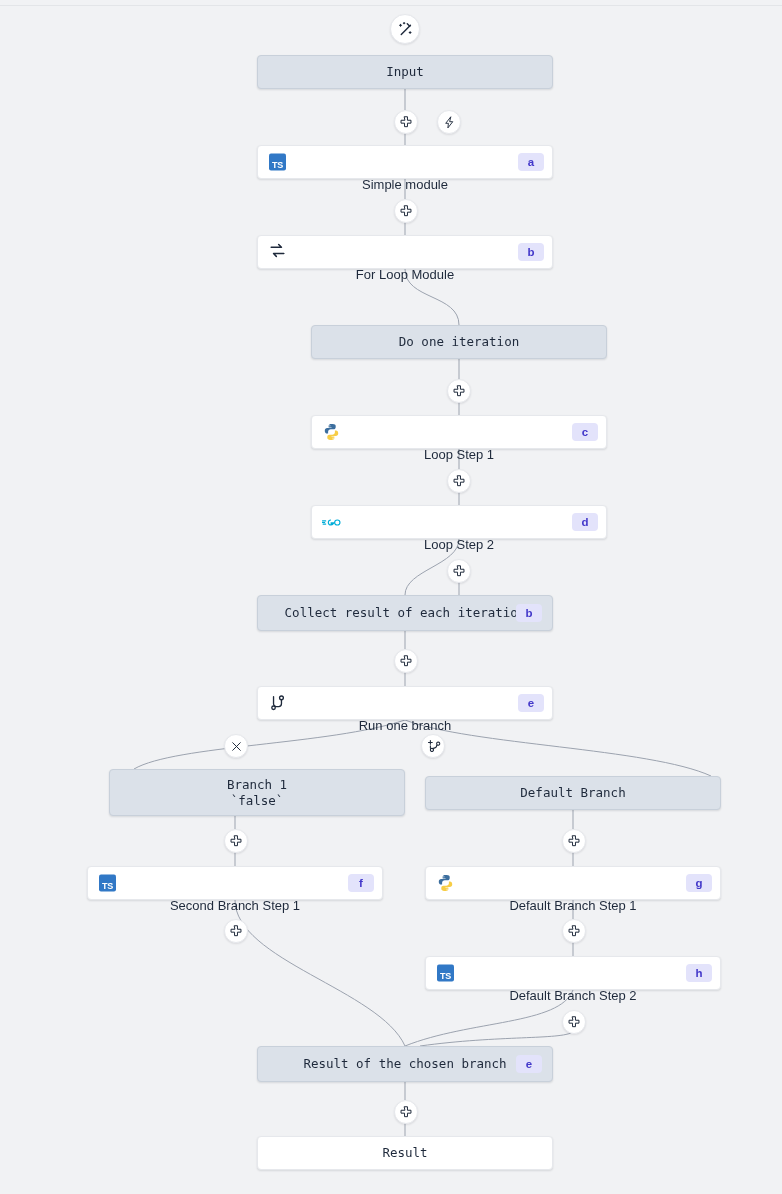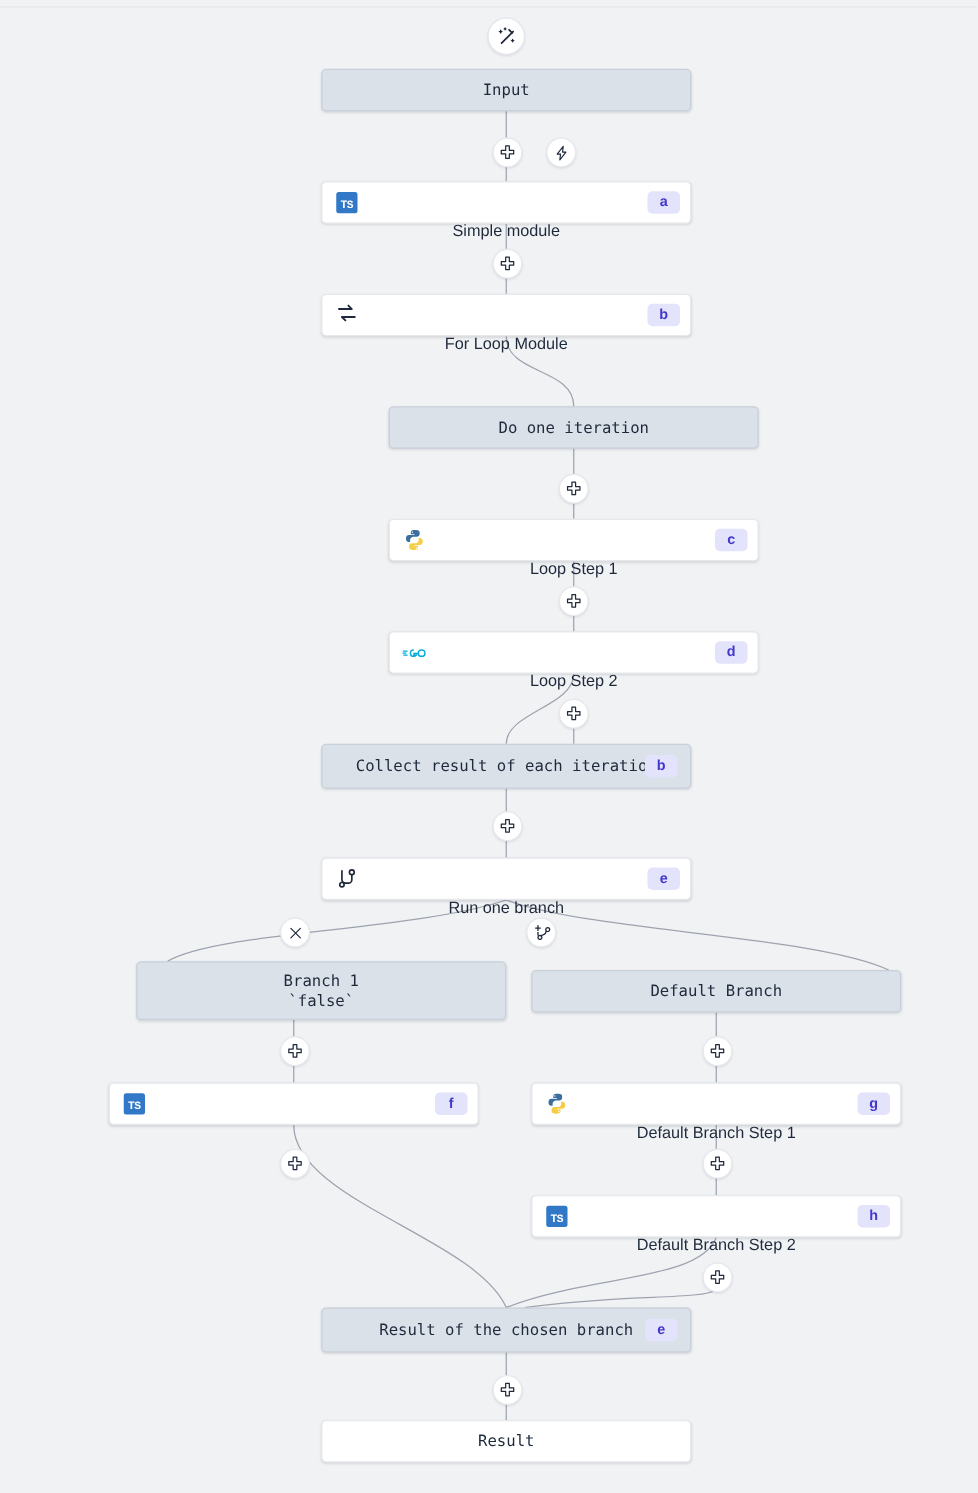--- a/index.html
+++ b/index.html
@@ -52,21 +52,21 @@
     position:absolute;width:22px;height:22px;border-radius:50%;
     background:#fff;border:1px solid #e6e8ec;
     display:flex;align-items:center;justify-content:center;
     box-shadow:0 1px 2px rgba(15,23,42,.10);
   }
   .cbtn.big{width:28px;height:28px;}
   .cbtn svg{display:block;}
 
   
   .tsbox{width:17px;height:17px;background:#3178c6;border-radius:2px;
-    color:#fff;font-family:Liberation Mono, monospace;font-weight:bold;
+    color:#fff;font-family:Liberation Sans, sans-serif;font-weight:bold;
     font-size:9px;display:flex;align-items:flex-end;justify-content:center;
     letter-spacing:-.3px;padding-bottom:1px;box-sizing:border-box;}
 </style>
 </head>
 <body>
 
 <div id="canvas">
   <div class="topline"></div>
   <svg class="edges" id="edge-layer">
       <path d="M405,89 L405,110"></path>
@@ -163,20 +163,21 @@
         <div class="nlabel">Branch 1
 `false`</div>
       </div>
       <div class="node virtual" style="left: 425px; top: 776px; width: 296px; height: 34px;">
         <div class="nlabel">Default Branch</div>
       </div>
       <div class="node module" style="left: 87px; top: 866px; width: 296px; height: 34px;">
         <span class="ico">
           <div class="tsbox">TS</div>
         </span>
+        <div class="nlabel">Second Branch Step 1</div>
         <span class="badge">f</span>
       </div>
       <div class="node module" style="left: 425px; top: 866px; width: 296px; height: 34px;">
         <span class="ico">
           <svg width="19" height="19" viewBox="0 0 24 24">
             <path d="M11.9 2c-1.9 0-3.5.5-3.5 2.3v2h3.7v.6H6.6C4.8 6.9 3.5 8 3.5 10.4c0 2.3 1.1 3.6 2.9 3.6h1.3v-2.2c0-1.9 1.6-3.2 3.4-3.2h3.4c1.6 0 2.8-1.2 2.8-2.7V4.3C17.3 2.9 15.7 2 13.8 2h-1.9zm-1.9 1.4c.4 0 .7.3.7.8s-.3.8-.7.8-.7-.3-.7-.8.3-.8.7-.8z" fill="#3c6e9e"></path>
             <path d="M12.1 22c1.9 0 3.5-.5 3.5-2.3v-2h-3.7v-.6h5.5c1.8 0 3.1-1.1 3.1-3.5 0-2.3-1.1-3.6-2.9-3.6h-1.3v2.2c0 1.9-1.6 3.2-3.4 3.2H9.5c-1.6 0-2.8 1.2-2.8 2.7v1.6c0 1.4 1.6 2.3 3.5 2.3h1.9zm1.9-1.4c-.4 0-.7-.3-.7-.8s.3-.8.7-.8.7.3.7.8-.3.8-.7.8z" fill="#f7cd45"></path>
           </svg>
         </span>
         <div class="nlabel">Default Branch Step 1</div>

